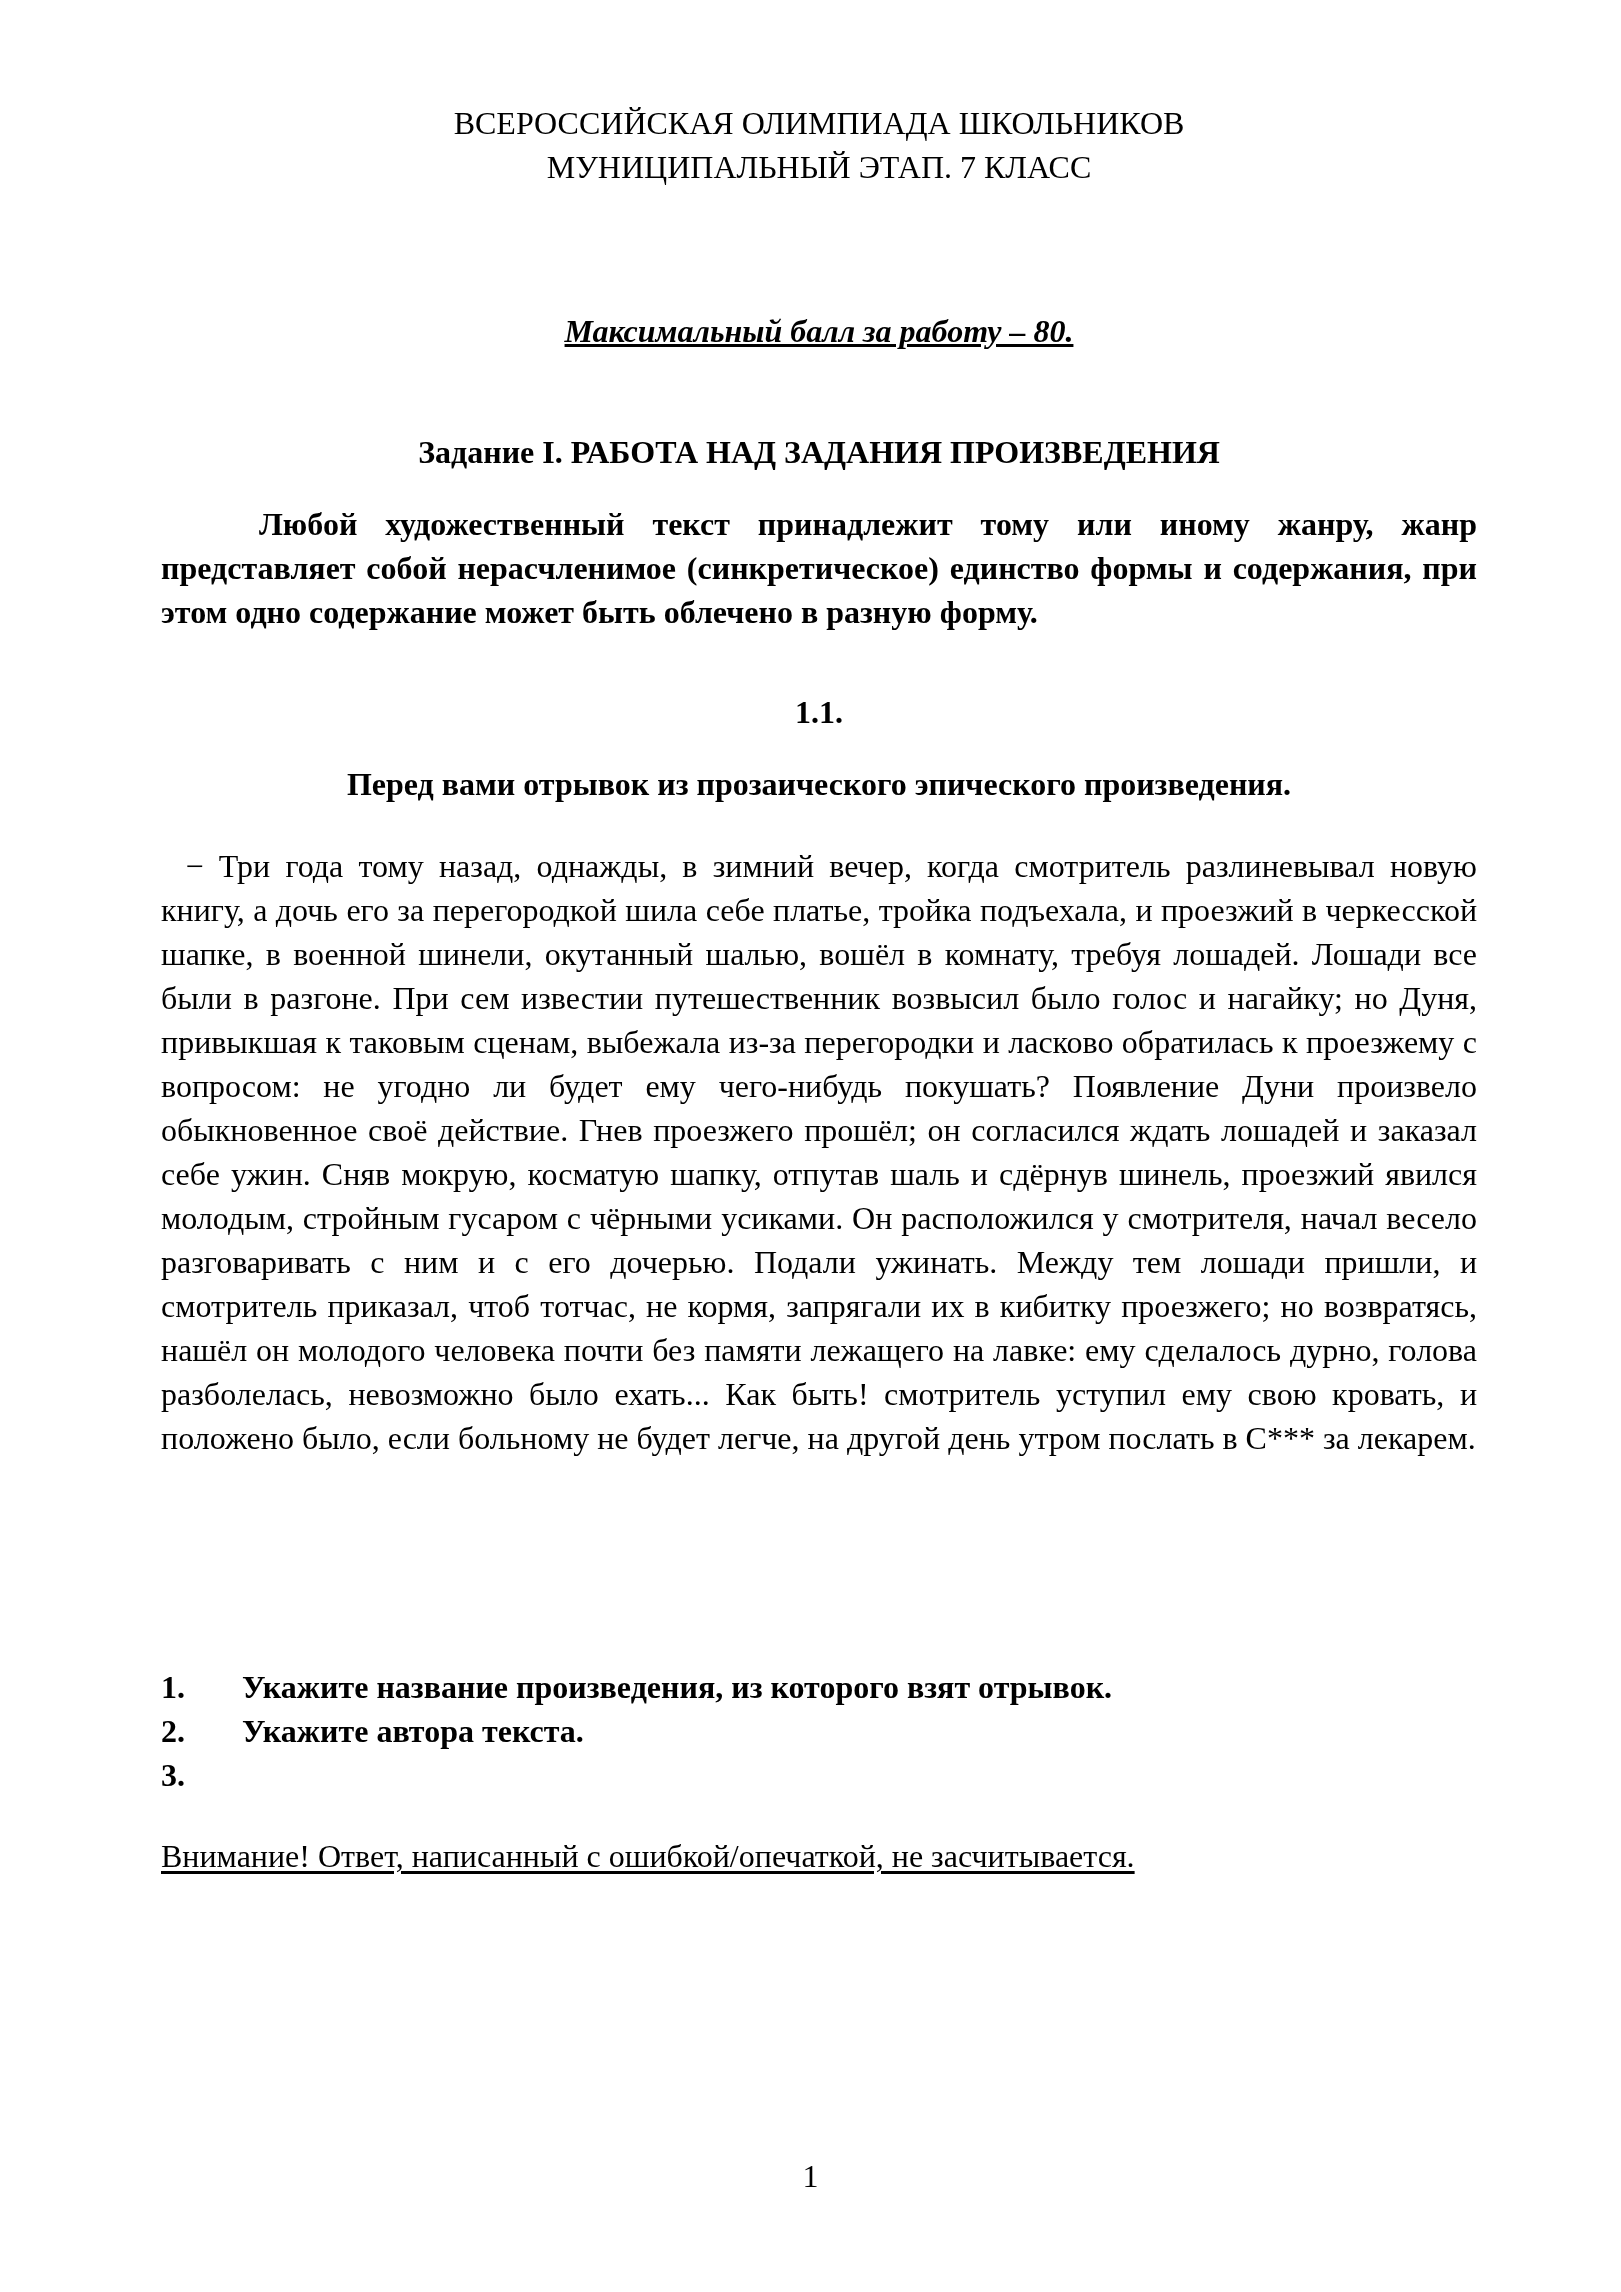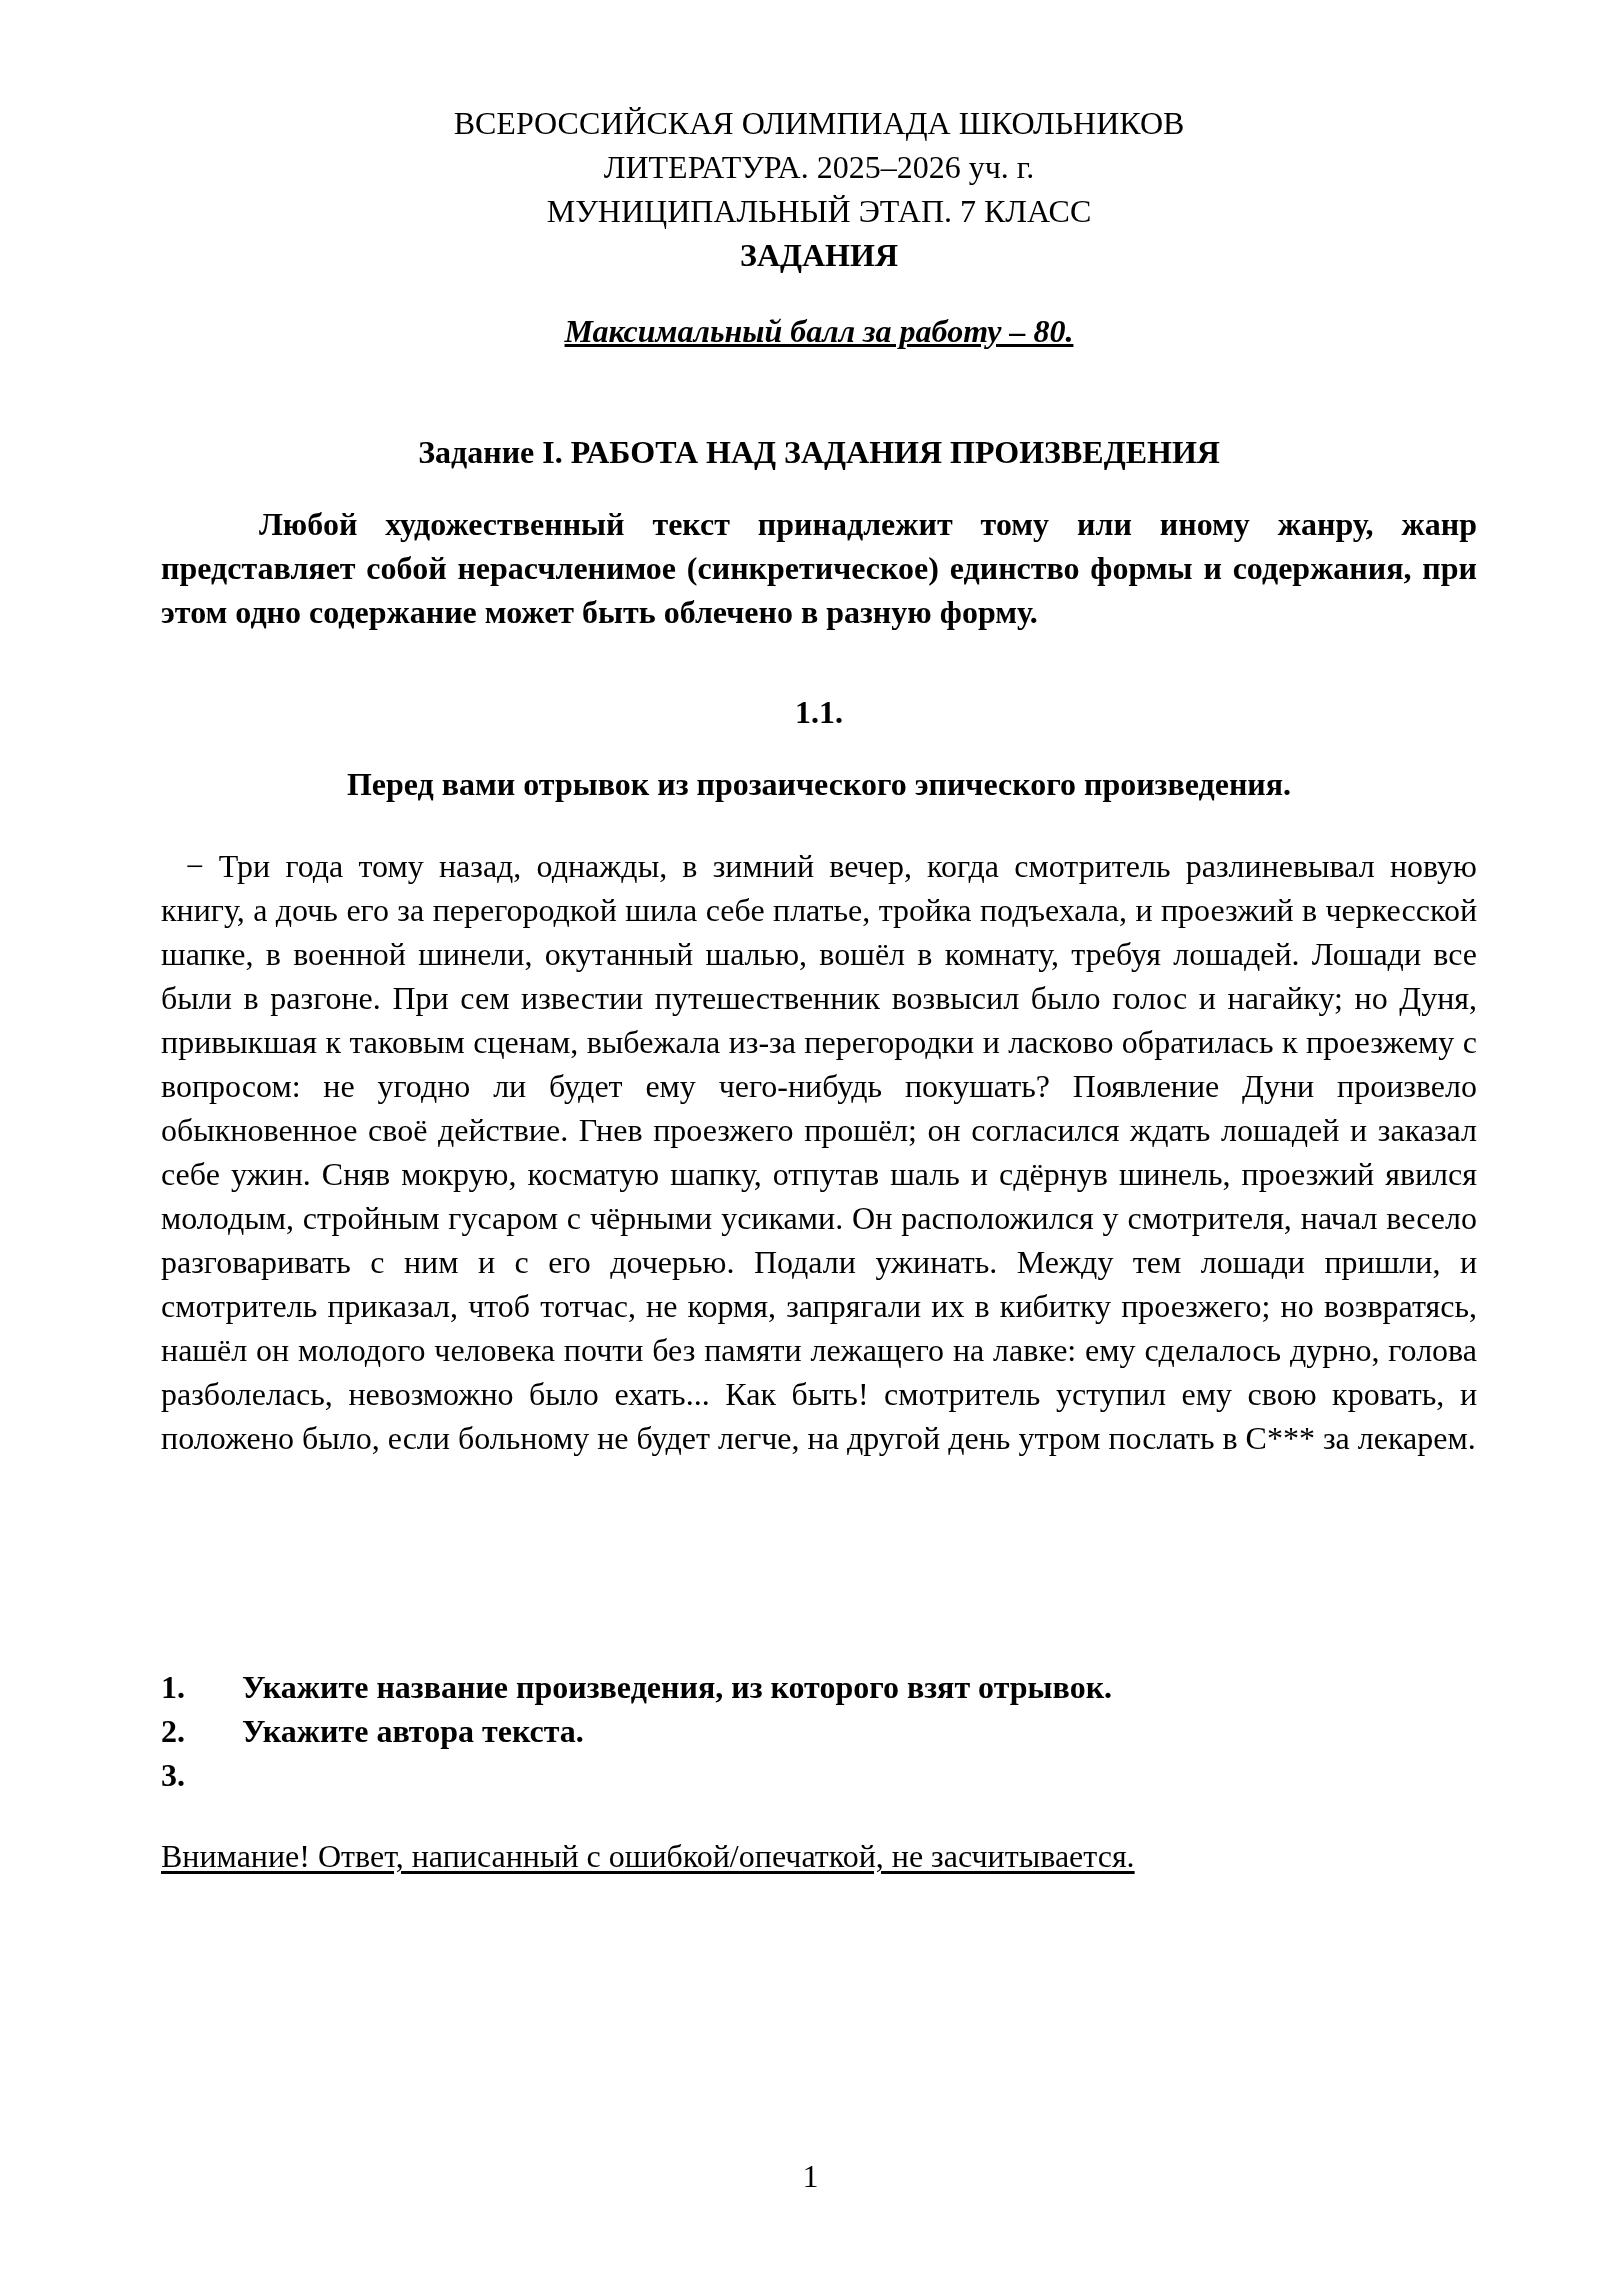--- a/index.html
+++ b/index.html
@@ -80,23 +80,21 @@
     text-align: center;
     line-height: 43px;
     font-size: 32px;
   }
 </style>
 </head>
 <body>
 
 <div id="doc-header" class="abs center">
   <div>ВСЕРОССИЙСКАЯ ОЛИМПИАДА ШКОЛЬНИКОВ</div>
-  <div>ЛИТЕРАТУРА. 2025–2026 уч. г.</div>
   <div>МУНИЦИПАЛЬНЫЙ ЭТАП. 7 КЛАСС</div>
-  <div class="bold">ЗАДАНИЯ</div>
 </div>
 
 <p id="max-score" class="abs center bold italic">Максимальный балл за работу – 80.</p>
 
 <p id="section-heading" class="abs center bold">Задание I. РАБОТА НАД ЗАДАНИЯ ПРОИЗВЕДЕНИЯ</p>
 
 <p id="intro-paragraph" class="abs justify bold">Любой художественный текст принадлежит тому или иному жанру, жанр представляет собой нерасчленимое (синкретическое) единство формы и содержания, при этом одно содержание может быть облечено в разную форму.</p>
 
 <p id="task-number" class="abs center bold">1.1.</p>
 

